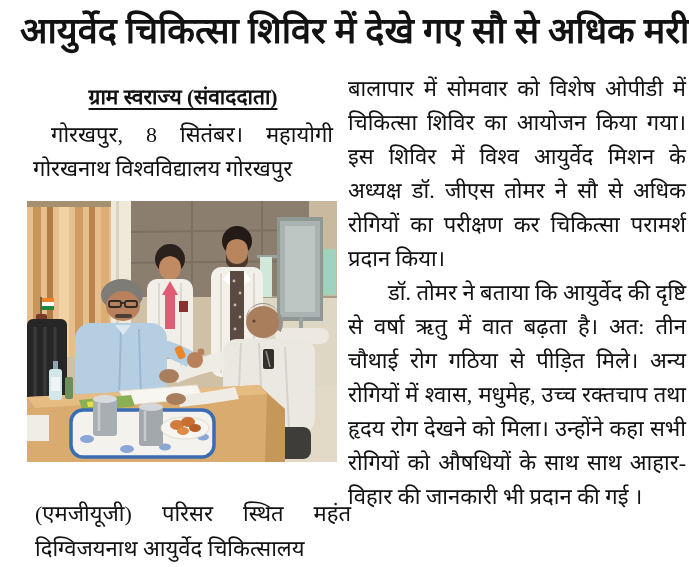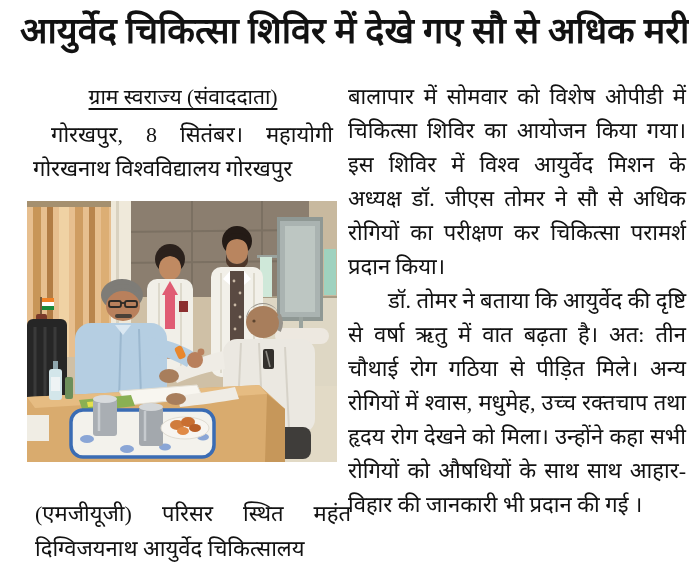--- a/index.html
+++ b/index.html
@@ -10,39 +10,39 @@
     color:#121212;
   }
   .page{position:relative;width:689px;height:567px;background:#fff;overflow:hidden;}
   .headline{
     position:absolute;left:20px;right:20px;top:6px;
     font-size:36px;line-height:1.4;font-weight:700;
     text-align:center;white-space:nowrap;margin:0;
   }
   .col-left{position:absolute;left:25px;top:82px;width:316px;}
   .byline{
-    display:block;font-size:21px;font-weight:400;text-align:center;
+    display:block;font-size:21px;font-weight:700;text-align:center;
     text-decoration:underline;text-underline-offset:4px;
     margin:0 0 8px 0;
   }
   .lead{
     font-size:22px;line-height:34px;text-align:justify;
     margin:8px;text-indent:18px;
   }
   .photo{
     position:absolute;left:27px;top:201px;width:310px;height:261px;margin:0;
     line-height:0;
   }
   .photo svg{width:100%;height:100%;display:block;}
   .tail{
     position:absolute;left:25px;top:486px;width:316px;
     font-size:22px;line-height:35px;text-align:justify;margin:10px;
   }
   .col-right{
-    position:absolute;left:348px;top:80px;width:338px;
+    position:absolute;left:348px;top:72px;width:338px;
     font-size:22px;line-height:34px;text-align:justify;
   }
   .col-right p{margin:0;}
   .col-right .p2{text-indent:40px;}
 </style>
 </head>
 <body>
 
 <div class="page">
 

